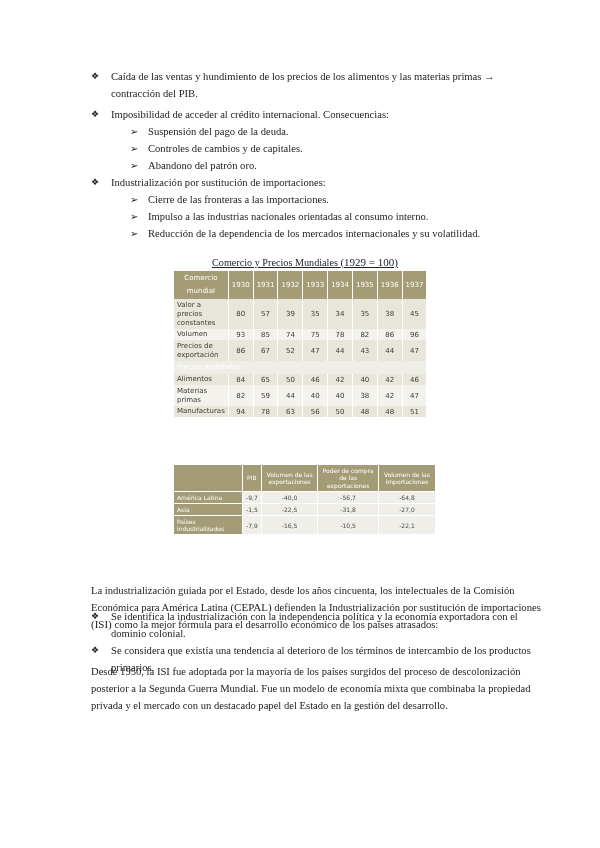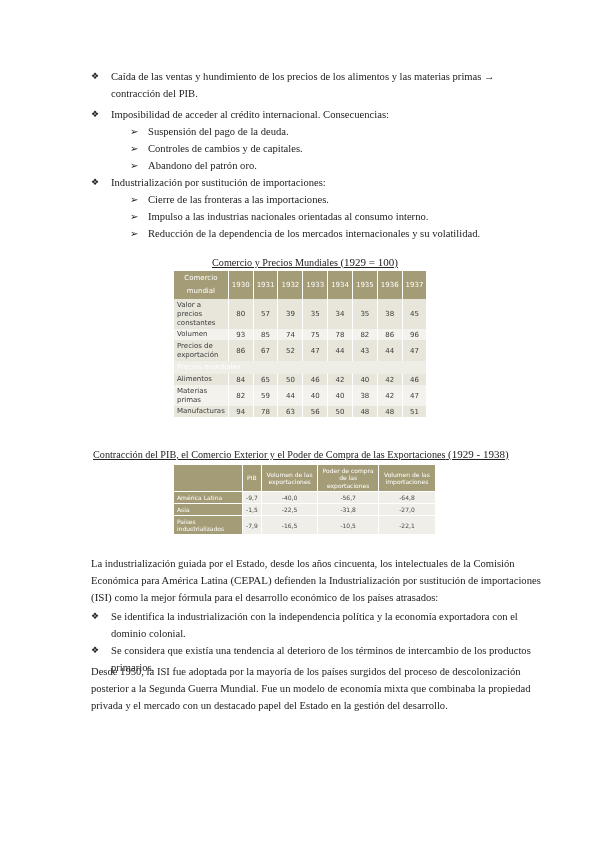--- a/index.html
+++ b/index.html
@@ -168,24 +168,20 @@
       <td>63</td>
       <td>56</td>
       <td>50</td>
       <td>48</td>
       <td>48</td>
       <td>51</td>
     </tr>
   </tbody>
     </table>
 
-  <div class="caption" style="left:93px; top:448px;">
-    <span>Contracción del PIB, el Comercio Exterior y el Poder de Compra de las Exportaciones</span>
-    <span class="small">(1929 - 1938)</span>
-  </div>
 
   <table class="t2">
     <tbody>
         <tr>
       <th style="width:62px;"></th>
       <th>PIB</th>
       <th>Volumen de las exportaciones</th>
       <th>Poder de compra de las exportaciones</th>
       <th>Volumen de las importaciones</th>
     </tr>
@@ -206,21 +202,21 @@
     <tr>
       <td class="first" style="height:16px;">Países industrializados</td>
       <td>-7,9</td>
       <td>-16,5</td>
       <td>-10,5</td>
       <td>-22,1</td>
     </tr>
   </tbody>
     </table>
 
-  <div class="para txt" style="top:555px;">
+  <div class="para txt" style="top:582px;">
     <span>La industrialización guiada por el Estado, desde los años cincuenta, los intelectuales de la Comisión Económica para América Latina </span><span class="small">(CEPAL)</span><span> defienden la Industrialización por sustitución de importaciones </span><span class="small">(ISI)</span><span> como la mejor fórmula para el desarrollo económico de los países atrasados:</span>
   </div>
 
   <div class="bl1 txt" style="top:608px; left:91px; width:440px;">
     <span class="mk">❖</span>
     <span class="tx">Se identifica la industrialización con la independencia política y la economía exportadora con el dominio colonial.</span>
   </div>
   <div class="bl1 txt" style="top:642px; left:91px; width:440px;">
     <span class="mk">❖</span>
     <span class="tx">Se considera que existía una tendencia al deterioro de los términos de intercambio de los productos primarios.</span>

